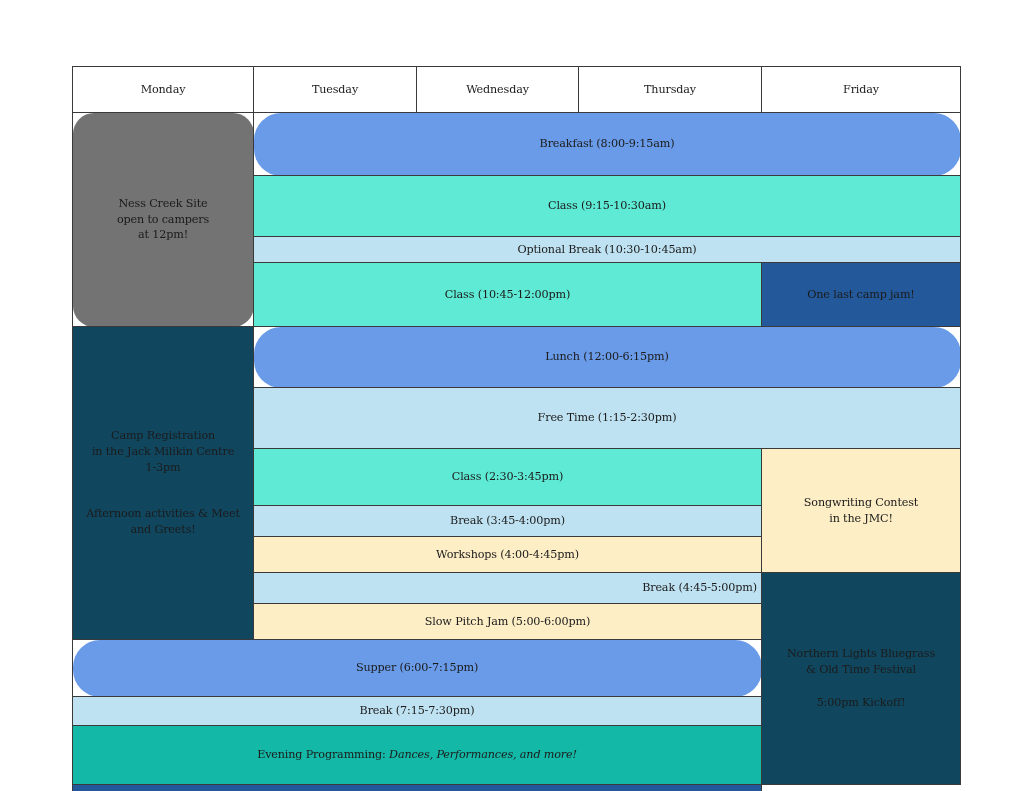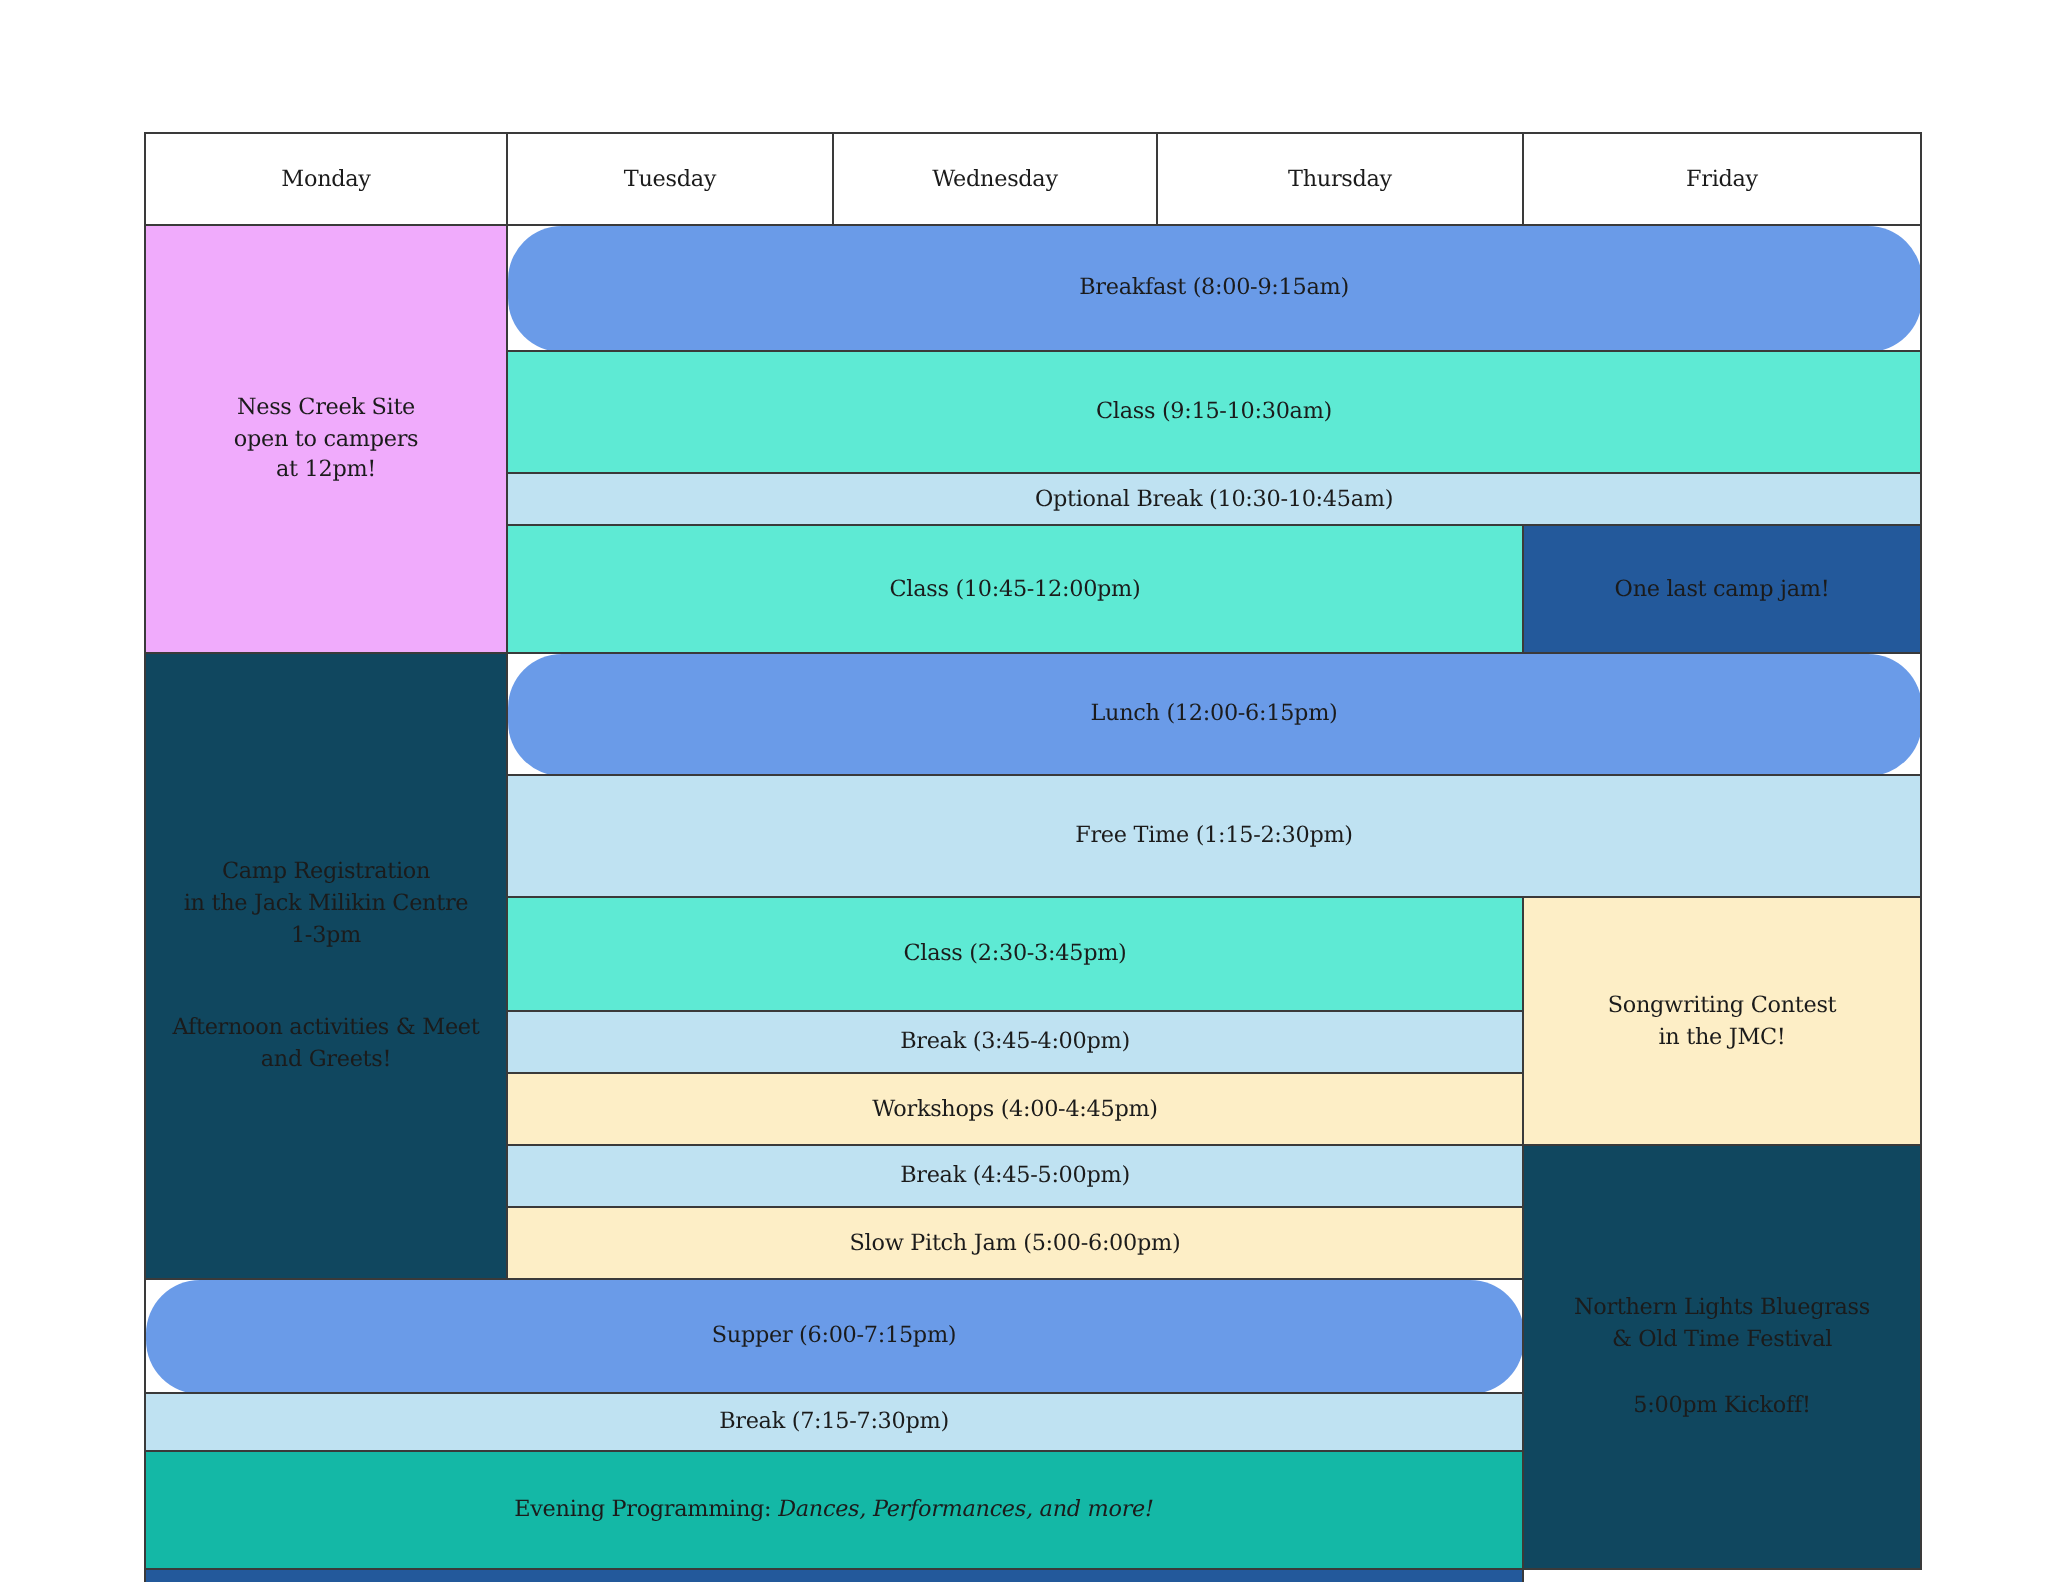--- a/index.html
+++ b/index.html
@@ -53,21 +53,21 @@
     height: 37px;
     background: #ffffff;
     font-size: 16.5px;
     font-weight: bold;
     letter-spacing: 0px;
     color: #121212;
     font-family: "DejaVu Serif", serif;
   }
 
   
-  .cell-black   { background: #f0abfc; color: #f2f2f2; }
+  .cell-black   { background: #737373; color: #f2f2f2; border-radius: 21px; }
   .cell-teal    { background: #10475f; color: #e8f2f6; }
   .cell-cornflr { background: #6a9be8; color: #14233a; border-radius: 27px; }
   .cell-lightbl { background: #bfe2f2; color: #14233a; }
   .cell-white   { background: #5eead4; color: #1b1b1b; }
   .cell-medblue { background: #23599b; color: #eef4fb; }
   .cell-cream   { background: #fdeec6; color: #1b1b1b; }
   .cell-gold    { background: #14b8a6; color: #1b1b1b; }
 
   .ital { font-style: italic; }
 
@@ -153,21 +153,21 @@
 
       <tr>
         <td class="cell-lightbl" colspan="3" style="height:22px;">Break (3:45-4:00pm)</td>
       </tr>
 
       <tr>
         <td class="cell-cream" colspan="3" style="height:27px;">Workshops (4:00-4:45pm)</td>
       </tr>
 
       <tr>
-        <td class="cell-lightbl" colspan="3" style="height:22px;">Break (4:45-5:00pm)</td>
+        <td class="cell-lightbl" colspan="3" style="height:22px;text-align:right;">Break (4:45-5:00pm)</td>
         <td class="cell-teal teal-block-inner" rowspan="5">
           <div class="grp">
             <div>Northern Lights Bluegrass</div>
             <div>&amp; Old Time Festival</div>
           </div>
           <div class="gap" style="height:18px;"></div>
           <div class="grp">
             <div>5:00pm Kickoff!</div>
           </div>
         </td>

